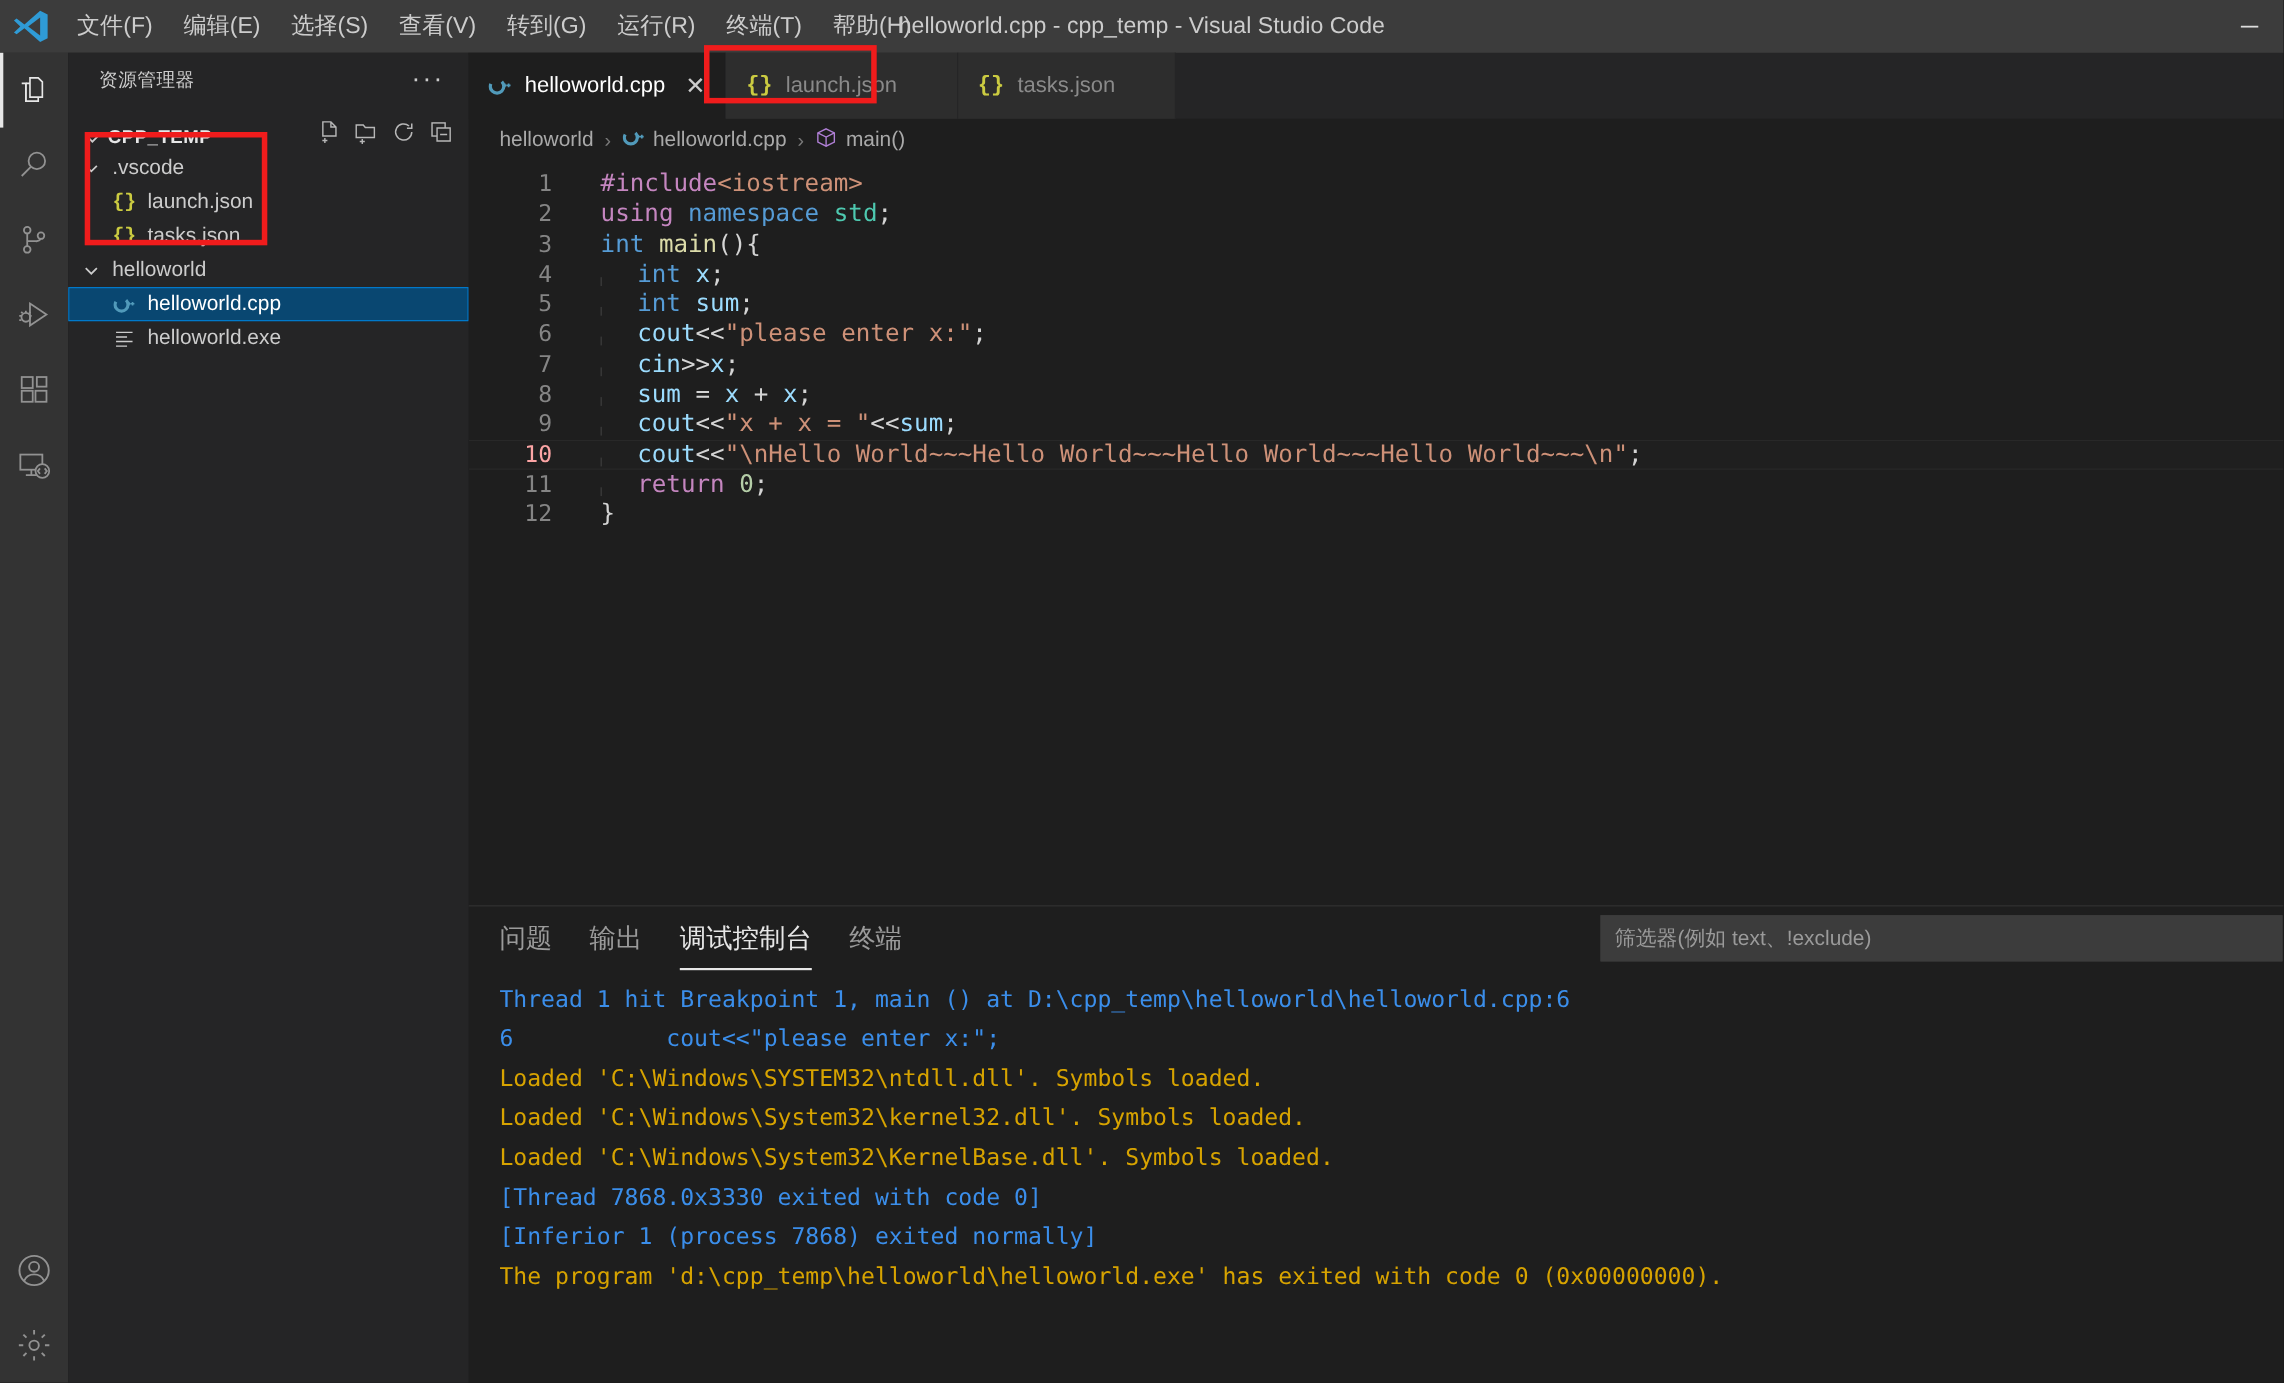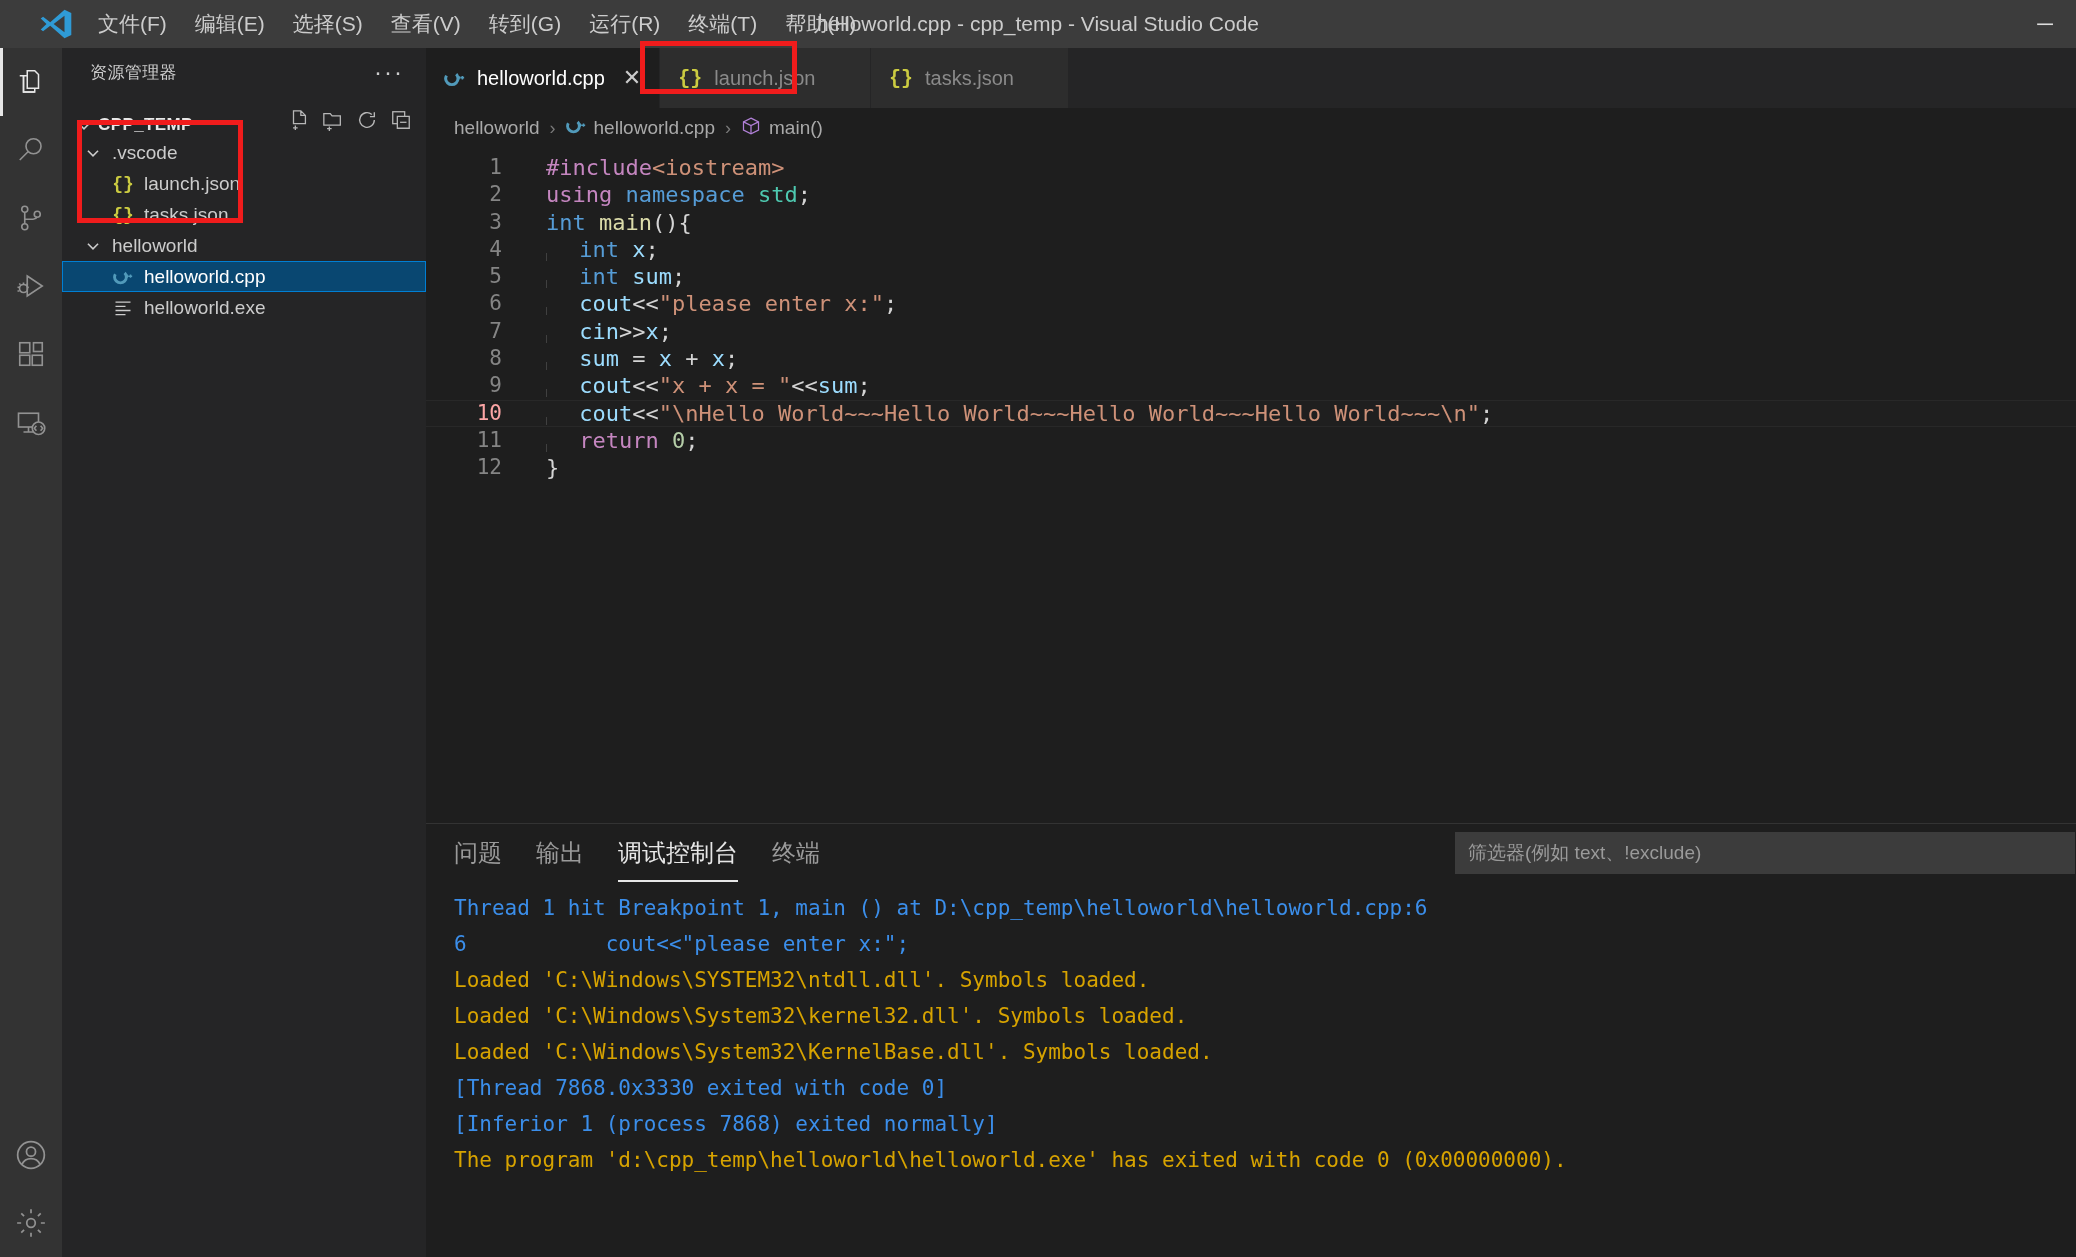--- a/index.html
+++ b/index.html
@@ -9,21 +9,21 @@
     font-family:"Liberation Sans", sans-serif;
     color:#cccccc;
     font-size:19px;
     -webkit-font-smoothing:antialiased;
   }
   .app{ position:relative; width:2076px; height:1257px; display:flex; flex-direction:column; }
 
   
   .titlebar{
     height:48px; background:#3c3c3c; display:flex; align-items:center;
-    flex:0 0 48px; position:relative;padding-left:28px;
+    flex:0 0 48px; position:relative;
   }
   .vslogo{ width:56px; height:48px; display:flex; align-items:center; justify-content:center; }
   .vslogo svg{ display:block; }
   .menu{ display:flex; align-items:center; height:48px; }
   .menu-item{
     padding:0 14px; height:48px; line-height:48px; font-size:21px; color:#cccccc;
     white-space:nowrap;
   }
   .win-title{
     position:absolute; left:0; right:0; text-align:center; font-size:21px;
@@ -64,21 +64,21 @@
   .sec-head{
     height:39px; display:flex; align-items:flex-end; padding-left:8px; font-size:17px;
     font-weight:bold; color:#e7e7e7; letter-spacing:.4px;
   }
   .sec-head .chev{ width:28px; display:flex; align-items:center; justify-content:center; }
   .sec-actions{ margin-left:auto; display:flex; gap:4px; padding-right:10px; }
   .sec-actions .ic{ width:30px; height:30px; display:flex; align-items:center; justify-content:center; opacity:.88;}
   .tree{ flex:1; overflow:hidden; padding-top:2px; }
   .row{
     height:31px; display:flex; align-items:center; font-size:19px; color:#cccccc;
-    white-space:nowrap; position:relative;padding-left:10px;
+    white-space:nowrap; position:relative;
   }
   .row.selected{ background:#094771; color:#ffffff; outline:1px solid #007fd4; outline-offset:-1px; }
   .ind{ display:inline-block; }
   .row .chev{ width:26px; display:flex; align-items:center; justify-content:center; flex:0 0 26px;}
   .row .ficon{ width:30px; display:flex; align-items:center; justify-content:center; flex:0 0 30px; }
   .json-ic{ color:#cbcb41; font-weight:bold; font-size:18px; font-family:"Liberation Mono", monospace; }
   .row .lbl{ padding-left:6px; }
 
   
   .editor-area{ flex:1; display:flex; flex-direction:column; min-width:0; background:#1e1e1e; }

